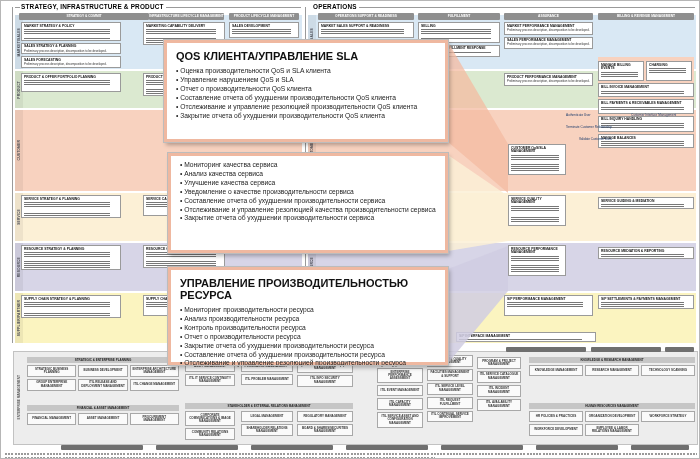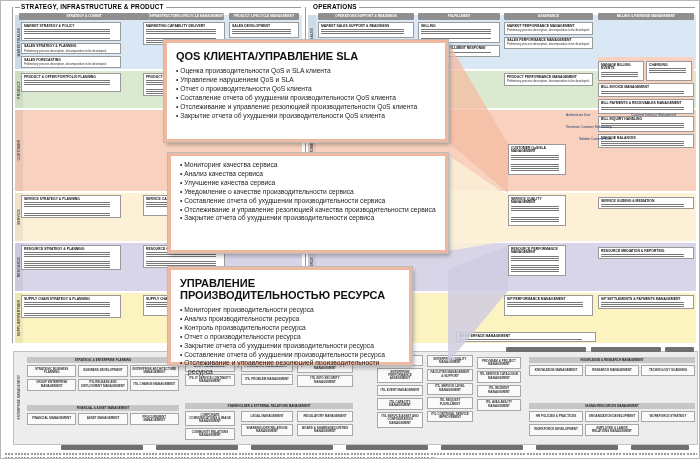--- a/index.html
+++ b/index.html
@@ -343,21 +343,21 @@
     <div>
         <div class="pb">• Мониторинг качества сервиса</div>
         <div class="pb">• Анализ качества сервиса</div>
         <div class="pb">• Улучшение качества сервиса</div>
         <div class="pb">• Уведомление о качестве производительности сервиса</div>
         <div class="pb">• Составление отчета об ухудшении производительности сервиса</div>
         <div class="pb">• Отслеживание и управление резолюцией качества производительности сервиса</div>
         <div class="pb">• Закрытие отчета об ухудшении производительности сервиса</div>
       </div>
   </div>
-  <div class="panel" style="left:167px;top:266px;width:244px;height:98px">
+  <div class="panel" style="left:167px;top:266px;width:280px;height:98px">
     <div class="ptitle">УПРАВЛЕНИЕ ПРОИЗВОДИТЕЛЬНОСТЬЮ РЕСУРСА</div>
     <div>
         <div class="pb">• Мониторинг производительности ресурса</div>
         <div class="pb">• Анализ производительности ресурса</div>
         <div class="pb">• Контроль производительности ресурса</div>
         <div class="pb">• Отчет о производительности ресурса</div>
         <div class="pb">• Закрытие отчета об ухудшении производительности ресурса</div>
         <div class="pb">• Составление отчета об ухудшении производительности ресурса</div>
         <div class="pb">• Отслеживание и управление резолюцией производительности ресурса</div>
       </div>

